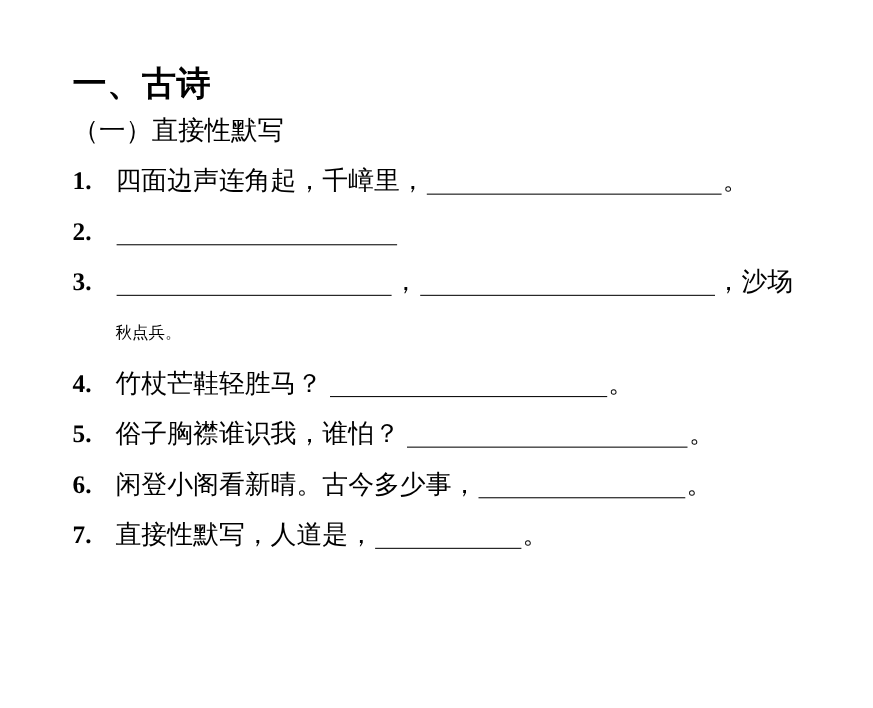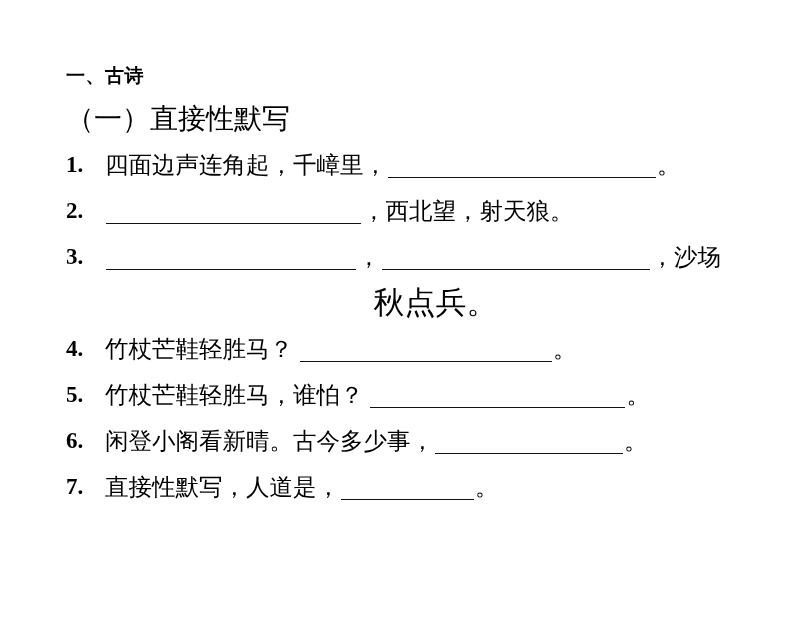--- a/index.html
+++ b/index.html
@@ -25,29 +25,29 @@
 
   .content {
     position: absolute;
     left: 66px;
     top: 56px;
     width: 700px;
   }
 
   
   .section-title {
-    font-size: 19px;
+    font-size: 31px;
     font-weight: bold;
     line-height: 40px;
     letter-spacing: 0.5px;
     margin: 0 0 2px 0;
     white-space: nowrap;
   }
   .subsection-title {
-    font-size: 28px;
+    font-size: 24px;
     font-weight: normal;
     line-height: 42px;
     margin: 0 0 2px 0;
     white-space: nowrap;
   }
 
   
   .q-item {
     position: relative;
     font-size: 23.5px;
@@ -58,25 +58,24 @@
   }
   .q-num {
     position: absolute;
     left: 0;
     top: 0;
     font-weight: bold;
     font-size: 23px;
     font-family: "Liberation Serif", "DejaVu Serif", serif;
   }
   .q-line2 {
-    font-size: 31px;
+    font-size: 15px;
     line-height: 46px;
     padding-left: 39px;
     white-space: nowrap;
-    text-align: center;
   }
 
   
   .txt {
     display: inline;
     vertical-align: baseline;
   }
 
   
   .blank {
@@ -92,23 +91,23 @@
 
 <div id="page">
   <div class="content">
 
     <h1 class="section-title">一、古诗</h1>
 
     <h2 class="subsection-title">（一）直接性默写</h2>
 
     <div id="questions">
         <div class="q-item"><span class="q-num">1.</span><span class="txt">四面边声连角起，千嶂里，</span><span class="blank" style="width: 268px;"></span><span class="txt">。</span></div>
-        <div class="q-item"><span class="q-num">2.</span><span class="blank" style="width: 255px;"></span><span class="txt">，西北望，射天狼。</span></div>
+        <div class="q-item"><span class="q-num">2.</span><span class="blank" style="width: 255px;"></span></div>
         <div class="q-item"><span class="q-num">3.</span><span class="blank" style="width: 250px;"></span><span class="txt">，</span><span class="blank" style="width: 268px;"></span><span class="txt">，沙场</span></div>
         <div class="q-line2">秋点兵。</div>
         <div class="q-item"><span class="q-num">4.</span><span class="txt">竹杖芒鞋轻胜马？ </span><span class="blank" style="width: 252px;"></span><span class="txt">。</span></div>
-        <div class="q-item"><span class="q-num">5.</span><span class="txt">竹杖芒鞋轻胜马，谁怕？ </span><span class="blank" style="width: 255px;"></span><span class="txt">。</span></div>
+        <div class="q-item"><span class="q-num">5.</span><span class="txt">俗子胸襟谁识我，谁怕？ </span><span class="blank" style="width: 255px;"></span><span class="txt">。</span></div>
         <div class="q-item"><span class="q-num">6.</span><span class="txt">闲登小阁看新晴。古今多少事，</span><span class="blank" style="width: 188px;"></span><span class="txt">。</span></div>
         <div class="q-item"><span class="q-num">7.</span><span class="txt">直接性默写，人道是，</span><span class="blank" style="width: 133px;"></span><span class="txt">。</span></div>
       </div>
 
   </div>
 </div>
 
 </body></html>

